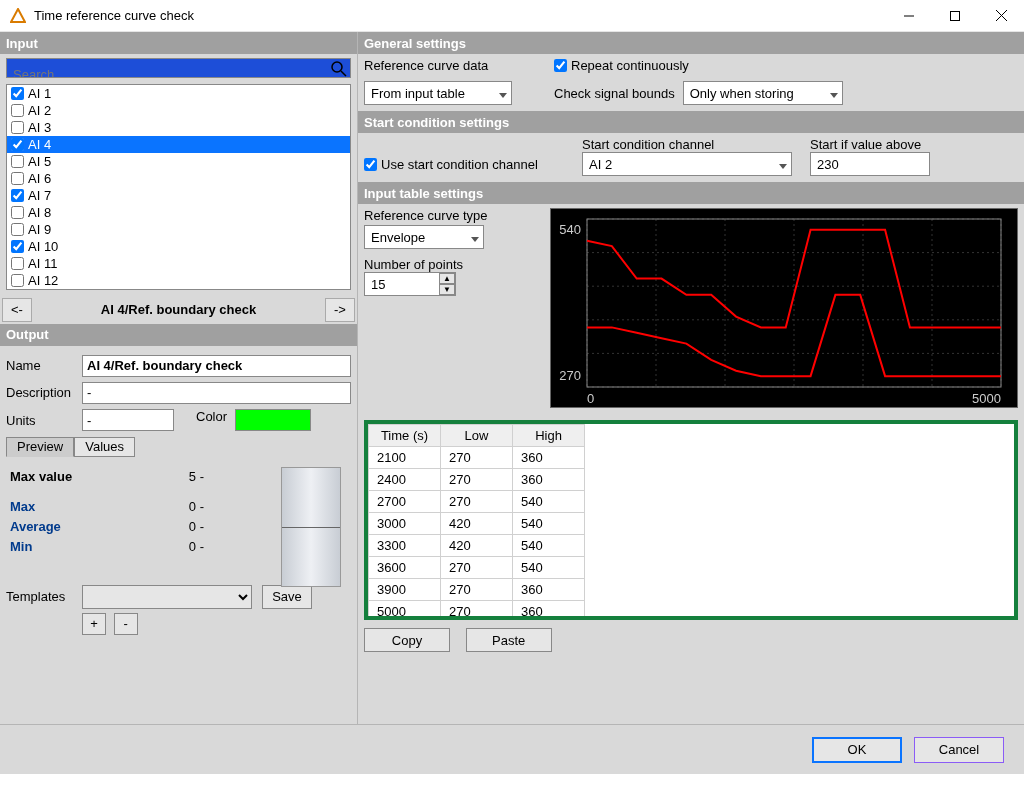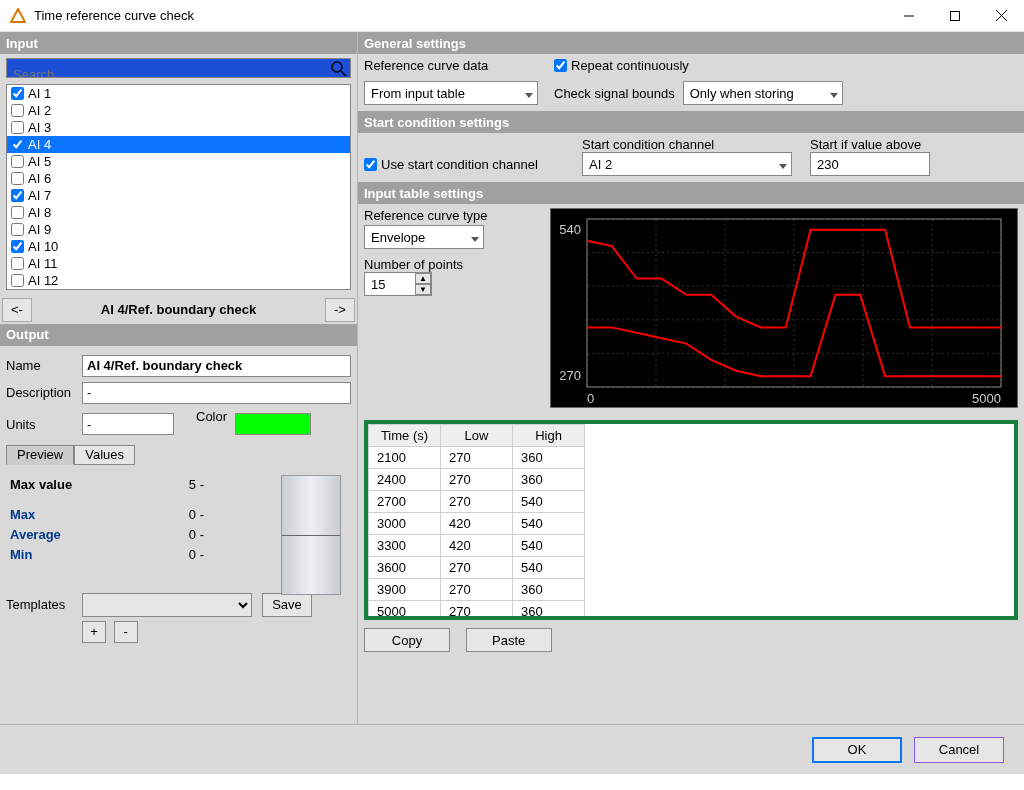--- a/index.html
+++ b/index.html
@@ -36,21 +36,21 @@
   .navbtn { width:30px; height:24px; border:1px solid #aaa; background:#e6e6e6; margin:0 2px; display:flex; align-items:center; justify-content:center; cursor:pointer; }
   .navtitle { flex:1; text-align:center; font-weight:bold; }
 
   
   .frow { display:flex; align-items:center; margin:5px 0; }
   .flabel { width:76px; }
   .finput { border:1px solid #888; background:#fff; padding:2px 4px; height:22px; }
   .finput.name { flex:1; font-weight:bold; }
   .finput.desc { flex:1; }
   .finput.units { width:92px; }
-  .colorlabel { margin:0 8px 16px 22px; }
+  .colorlabel { margin:0 8px 8px 22px; }
   .colorswatch { width:76px; height:22px; border:1px solid #888; }
 
   .tabrow { display:flex; margin-top:2px; }
   .tab { border:1px solid #888; padding:2px 10px; background:#e6e6e6; cursor:pointer; height:20px; display:flex; align-items:center; }
   .tab.active { background:#ccc; border-bottom:1px solid #ccc; }
 
   .previewbox { padding:10px 4px 4px 4px; position:relative; }
   .pv-row { display:flex; align-items:center; height:20px; }
   .pv-label { width:150px; font-weight:bold; }
   .pv-label.blue { color:#003a8c; }
@@ -71,21 +71,21 @@
   .selbox .dd { position:absolute; right:4px; top:4px; }
   .chkwrap { display:flex; align-items:center; }
   .chkwrap input { margin:0 4px 0 0; }
 
   .condgrid { display:grid; grid-template-columns: 210px 220px 160px; column-gap:8px; }
   .txtinput { border:1px solid #888; background:#fff; height:24px; padding:2px 6px; width:120px; }
 
   .itswrap { display:flex; }
   .itsleft { width:180px; }
   .itsleft .selbox { width:120px; margin-top:2px; }
-  .spinwrap { position:relative; width:68px; }
+  .spinwrap { position:relative; width:92px; }
   .spinwrap input { width:100%; height:24px; border:1px solid #888; padding:2px 6px; }
   .spinbtns { position:absolute; right:1px; top:1px; width:16px; }
   .spinbtns div { height:11px; border:1px solid #888; background:#e6e6e6; display:flex; align-items:center; justify-content:center; font-size:8px; cursor:pointer; }
 
   .chartbox { flex:1; height:200px; background:#000; border:1px solid #666; position:relative; margin-left:6px; }
   .chartbox svg { position:absolute; top:0; left:0; }
 
   .tablewrap { border:4px solid #15803d; background:#fff; height:200px; overflow-y:scroll; margin:6px; }
   table.datatable { border-collapse:collapse; }
   table.datatable th, table.datatable td { border:1px solid #d0d0d0; padding:3px 8px; text-align:left; height:22px; }
@@ -262,21 +262,21 @@
 
   <div class="rightcol">
     <div class="section-header">General settings</div>
     <div class="pane">
       <div class="gengrid">
         <span>Reference curve data</span>
         <label class="chkwrap">
           <input type="checkbox" id="repeat-chk" checked="" style="">
           <span>Repeat continuously</span>
         </label>
-        <div class="selbox" style="width:174px">
+        <div class="selbox" style="width:148px">
           <span>From input table</span>
           <span class="dd"><span class="chevdown"></span></span>
         </div>
         <div style="display:flex; align-items:center;">
           <span style="margin-right:8px">Check signal bounds</span>
           <div class="selbox" style="width:160px">
             <span>Only when storing</span>
             <span class="dd"><span class="chevdown"></span></span>
           </div>
         </div>

